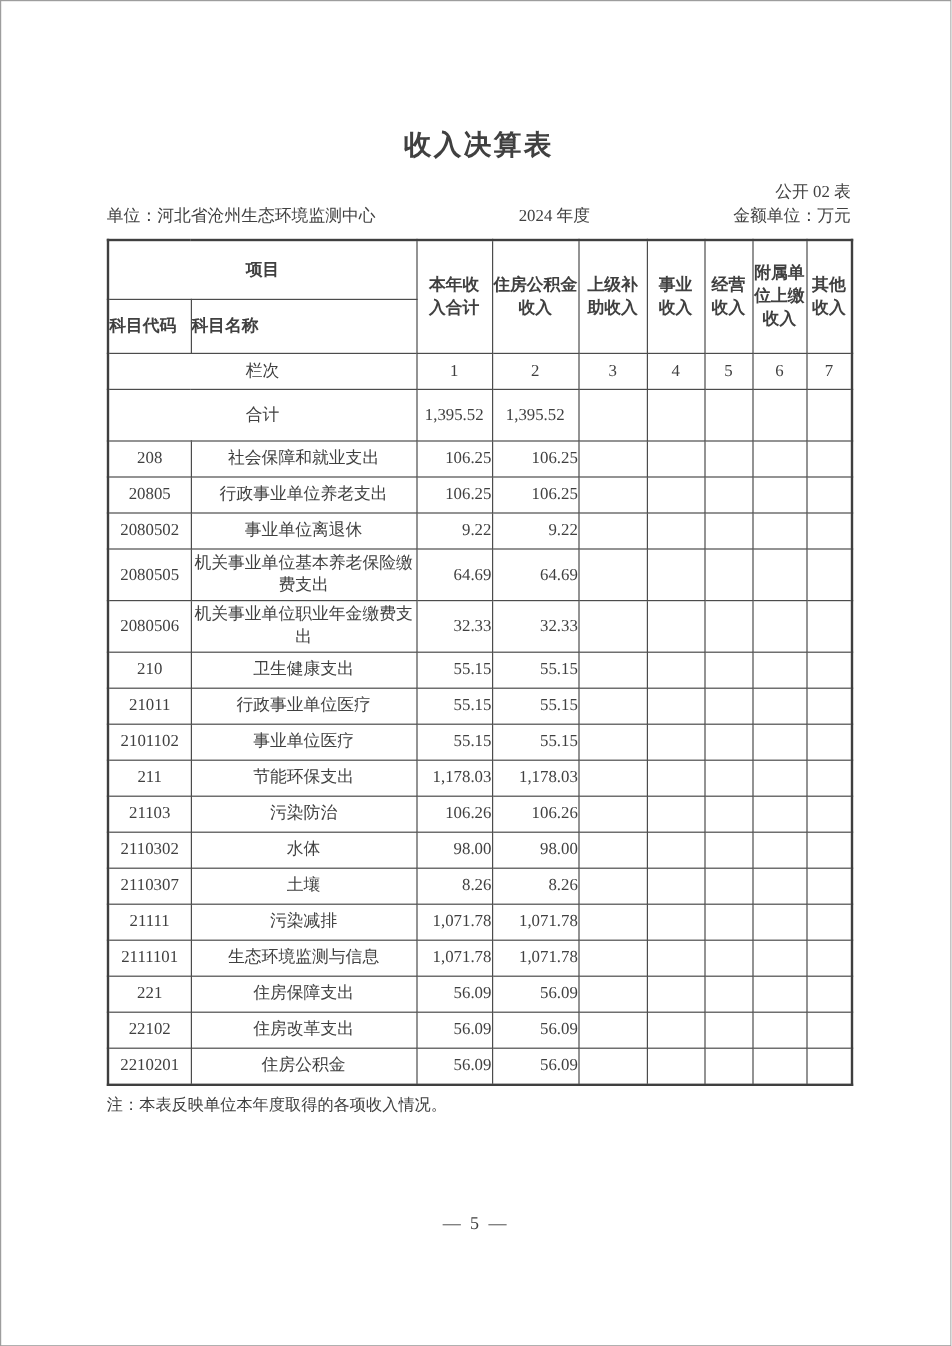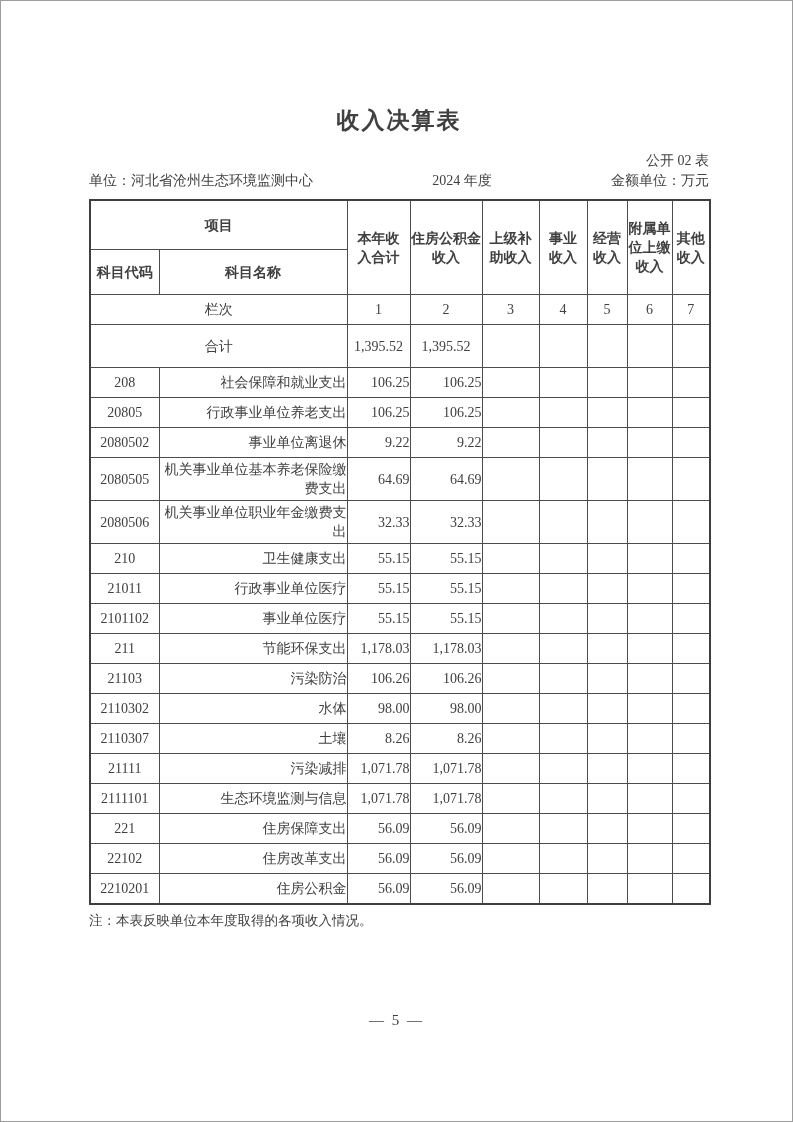--- a/index.html
+++ b/index.html
@@ -45,27 +45,27 @@
     border:1px solid #4c4c4c;
     font-size:14px;
     line-height:19px;
     padding:2px 0;
     vertical-align:middle;
     overflow:hidden;
     word-break:break-all;
   }
   table.budget { border:2px solid #3f3f3f; }
   tr.h1 td { height:44px; font-weight:bold; text-align:center; white-space:pre-line; }
-  tr.h2 td { height:40px; font-weight:bold; text-align:center; }
+  tr.h2 td { height:40px; font-weight:bold; text-align:left; }
   tr.r-cols td { height:25px; text-align:center; }
   tr.r-total td { height:38px;text-align:center; }
   tr.r-data td { height:25px; }
   td.lbl-center { text-align:center;margin-left:12px; }
   td.code { text-align:center; padding-left:7px; }
-  td.name { text-align:right; padding-left:9px; padding-right:4px; }
+  td.name { text-align:center; padding-left:9px; padding-right:4px; }
   td.num  { text-align:right; padding-right:4px; }
   .note {
     font-size:13.5px;
     margin-top:7px;
     line-height:18px;
   }
   .page-number {
     position:absolute;
     bottom:92px;
     left:0; width:100%;

